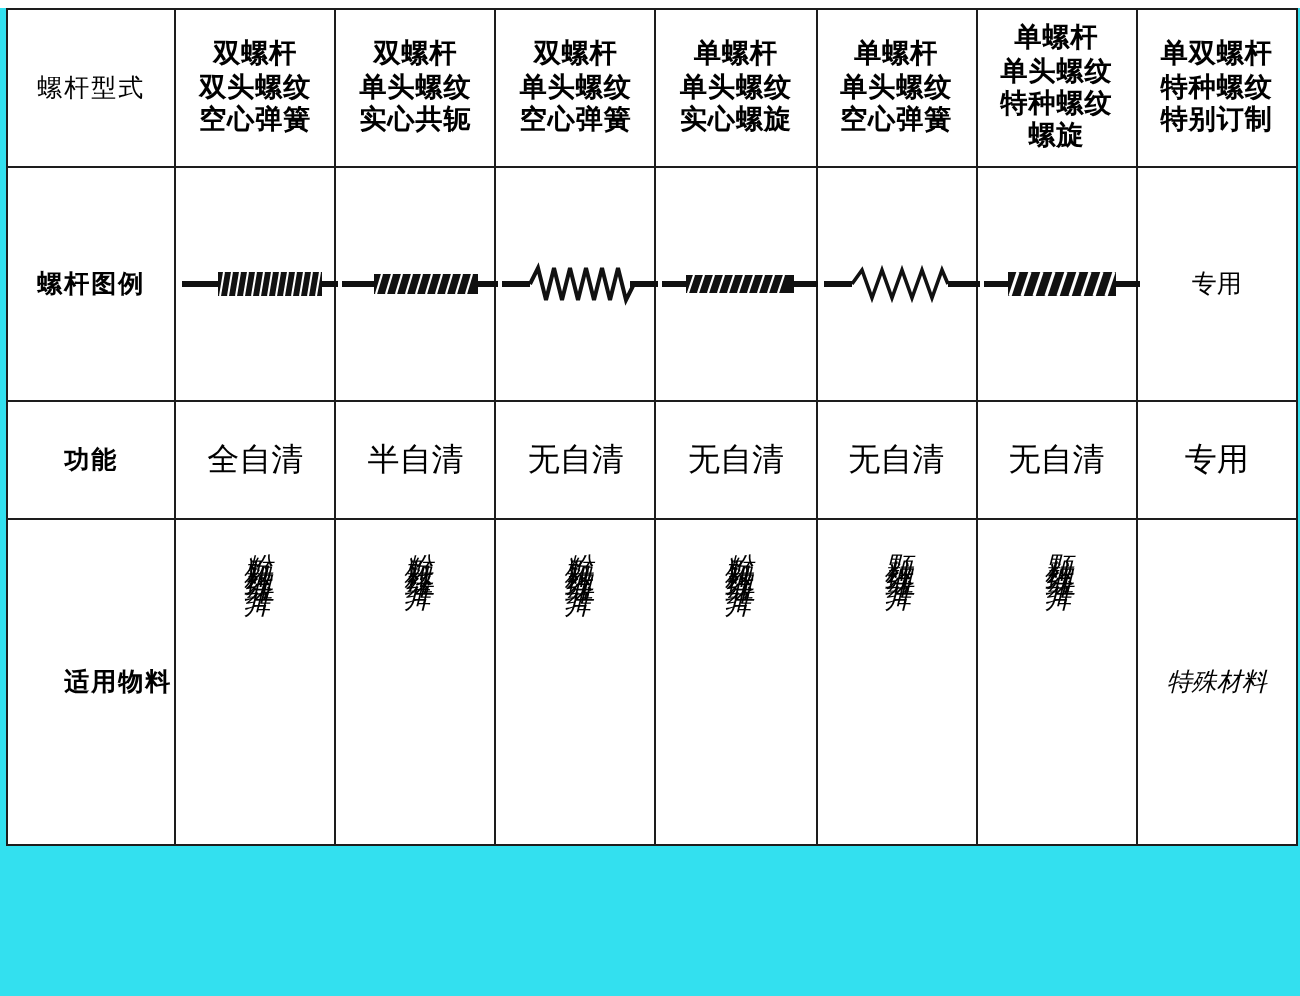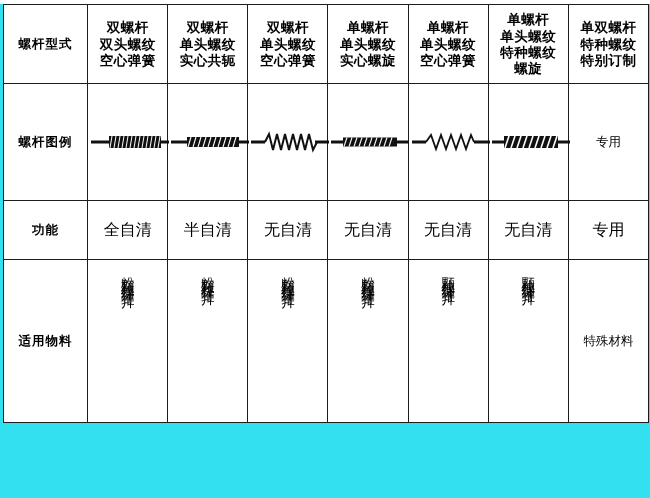--- a/index.html
+++ b/index.html
@@ -43,21 +43,21 @@
     color: #d61010;
     font-weight: bold;
     font-size: 13px;
     width: 84px;
     letter-spacing: 1px;
   }
   td.corner {
     background: #33e0ef;
     border: none;
     color: #000000;
-    font-weight: bold;
+    font-weight: normal;
     font-size: 13px;
     letter-spacing: 1px;
   }
   
   tr.header td.col {
     font-weight: bold;
     font-size: 13.5px;
     line-height: 1.22;
     height: 74px;
     letter-spacing: 0.5px;
@@ -74,22 +74,22 @@
     height: 30px;
   }
   .special-text {
     font-size: 13.5px;
   }
   
   tr.func td.col { height: 54px; font-size: 16px; }
   tr.func td.rowhead { height: 54px; margin-left: 23px; }
 
   
-  tr.material td.col { height: 158px; }
-  tr.material td.rowhead { height: 158px; }
+  tr.material td.col { height: 158px; font-style: italic; }
+  tr.material td.rowhead { height: 158px; text-align: right; }
   .vgroup {
     display: flex;
     flex-direction: row-reverse;
     justify-content: center;
     align-items: flex-start;
     height: 150px;
   }
   .vgroup .vcol {
     writing-mode: vertical-rl;
     text-orientation: upright;

